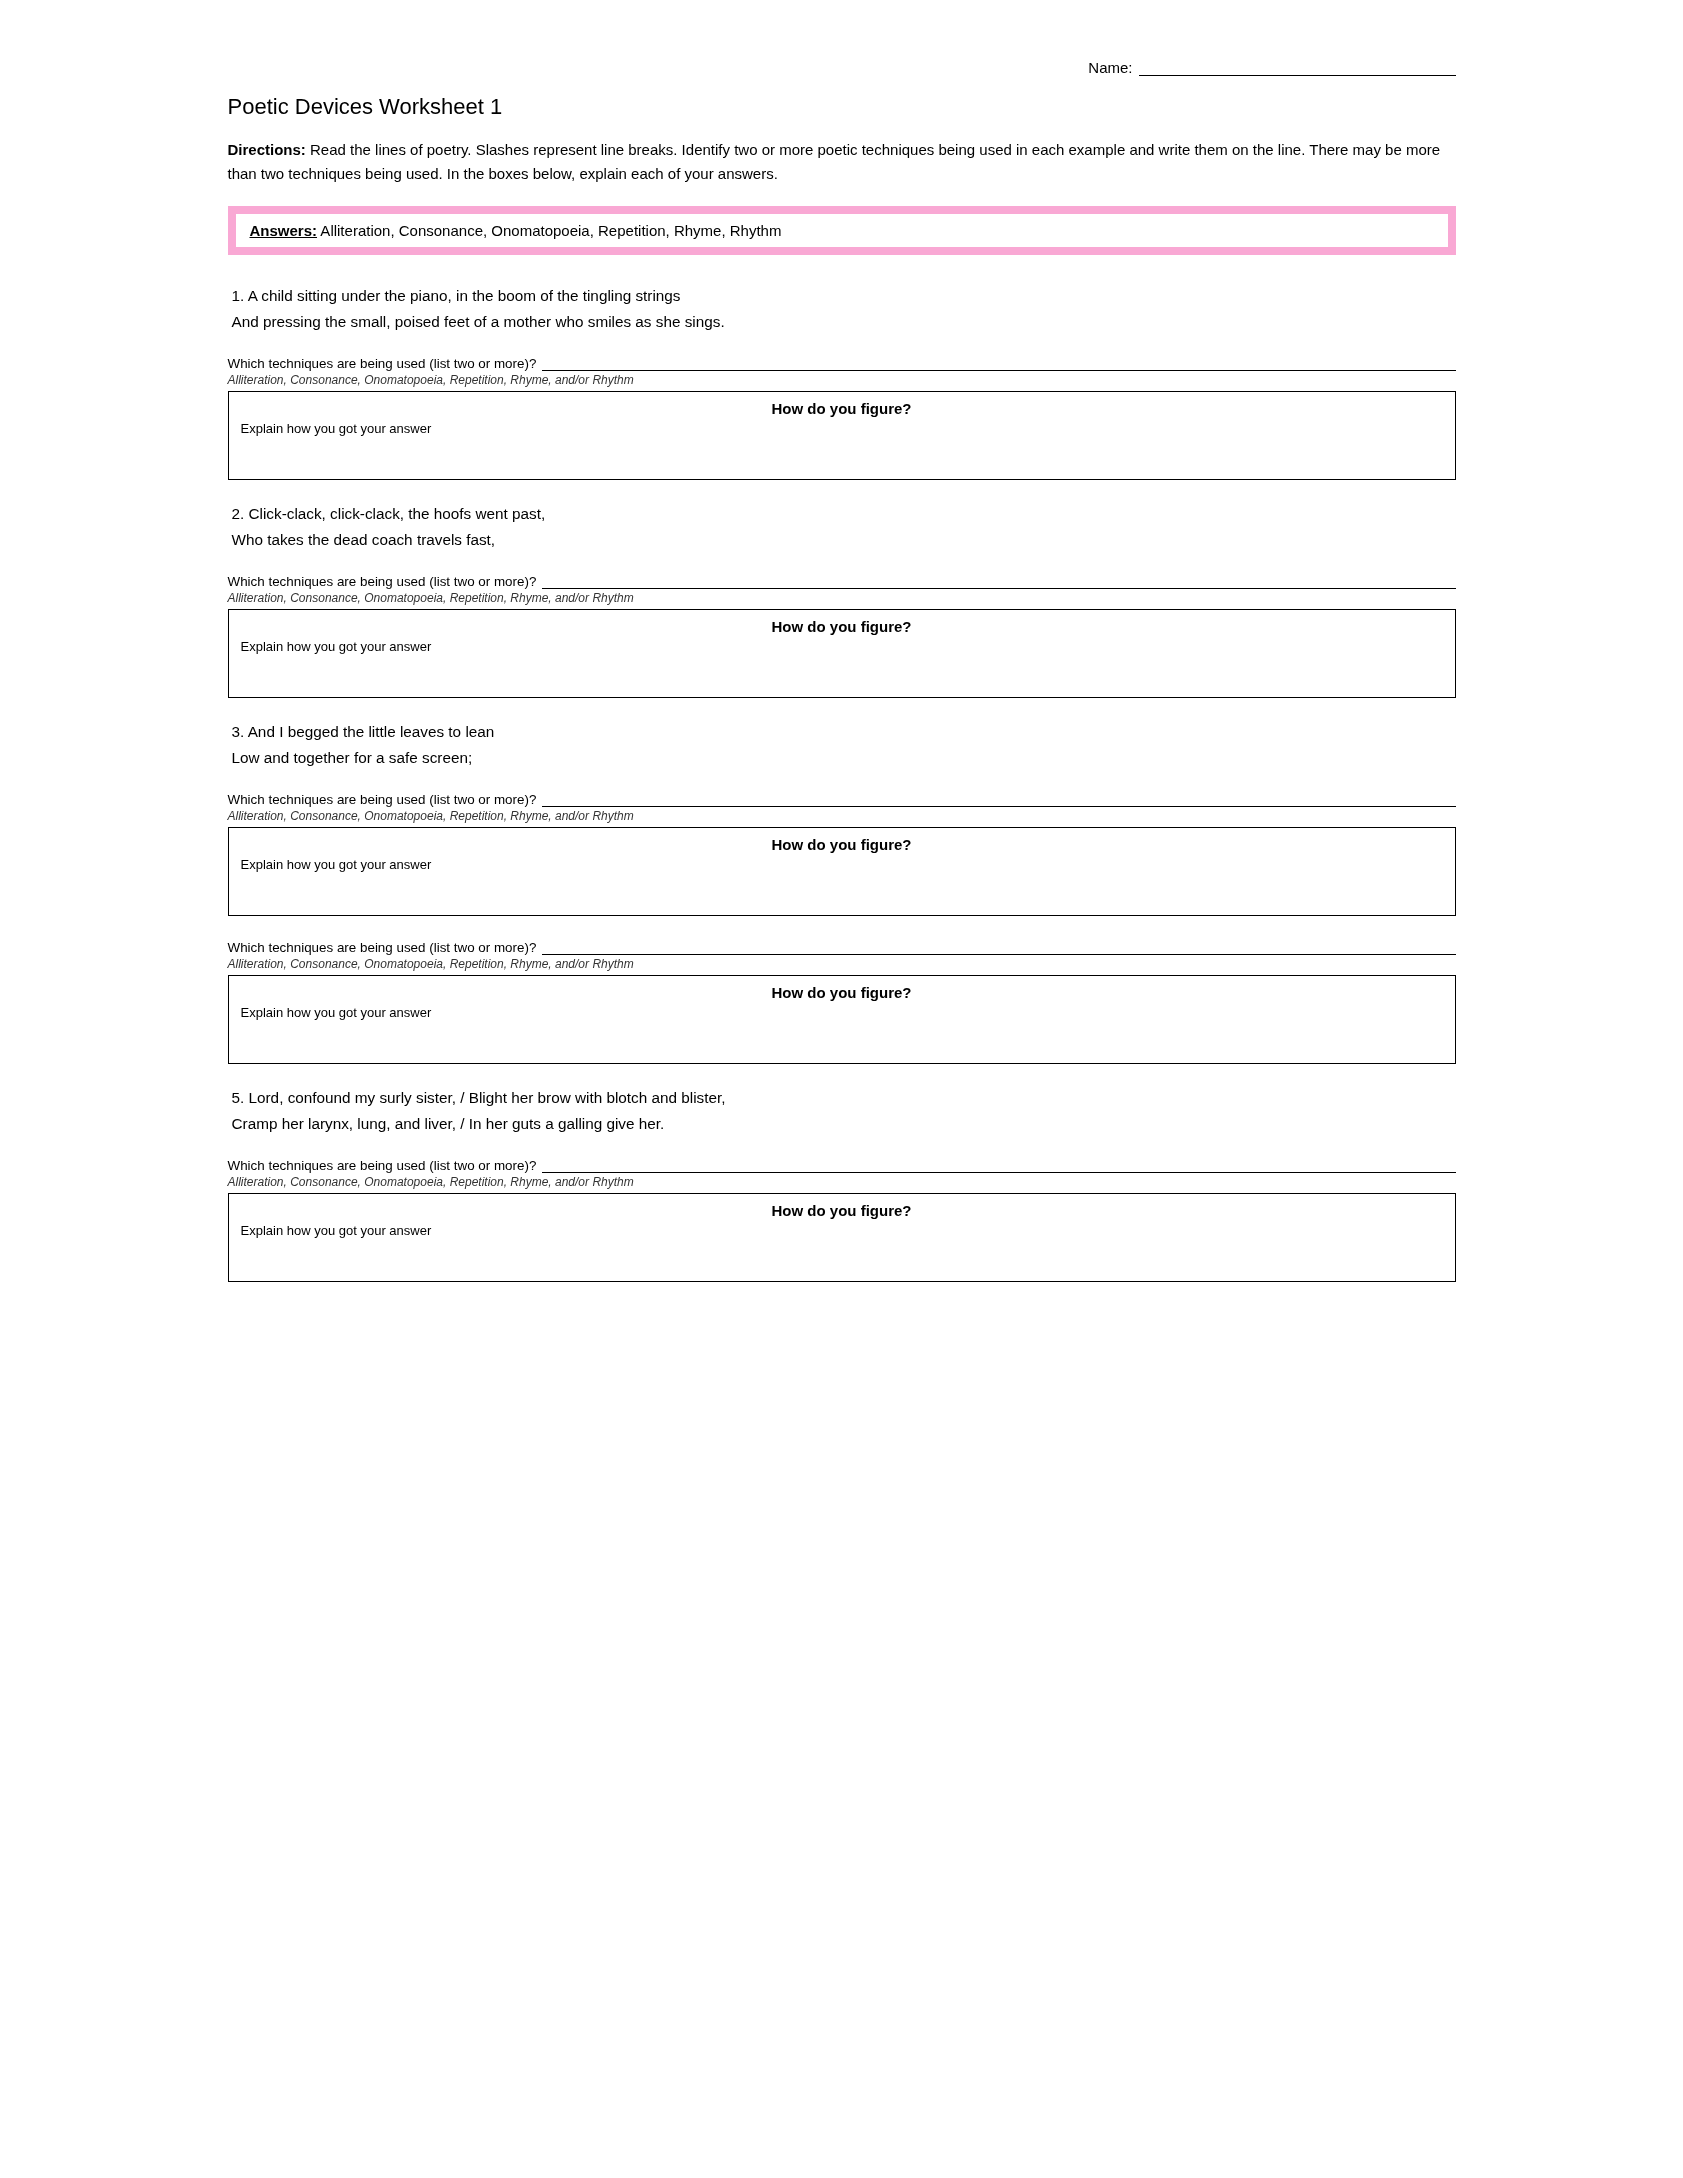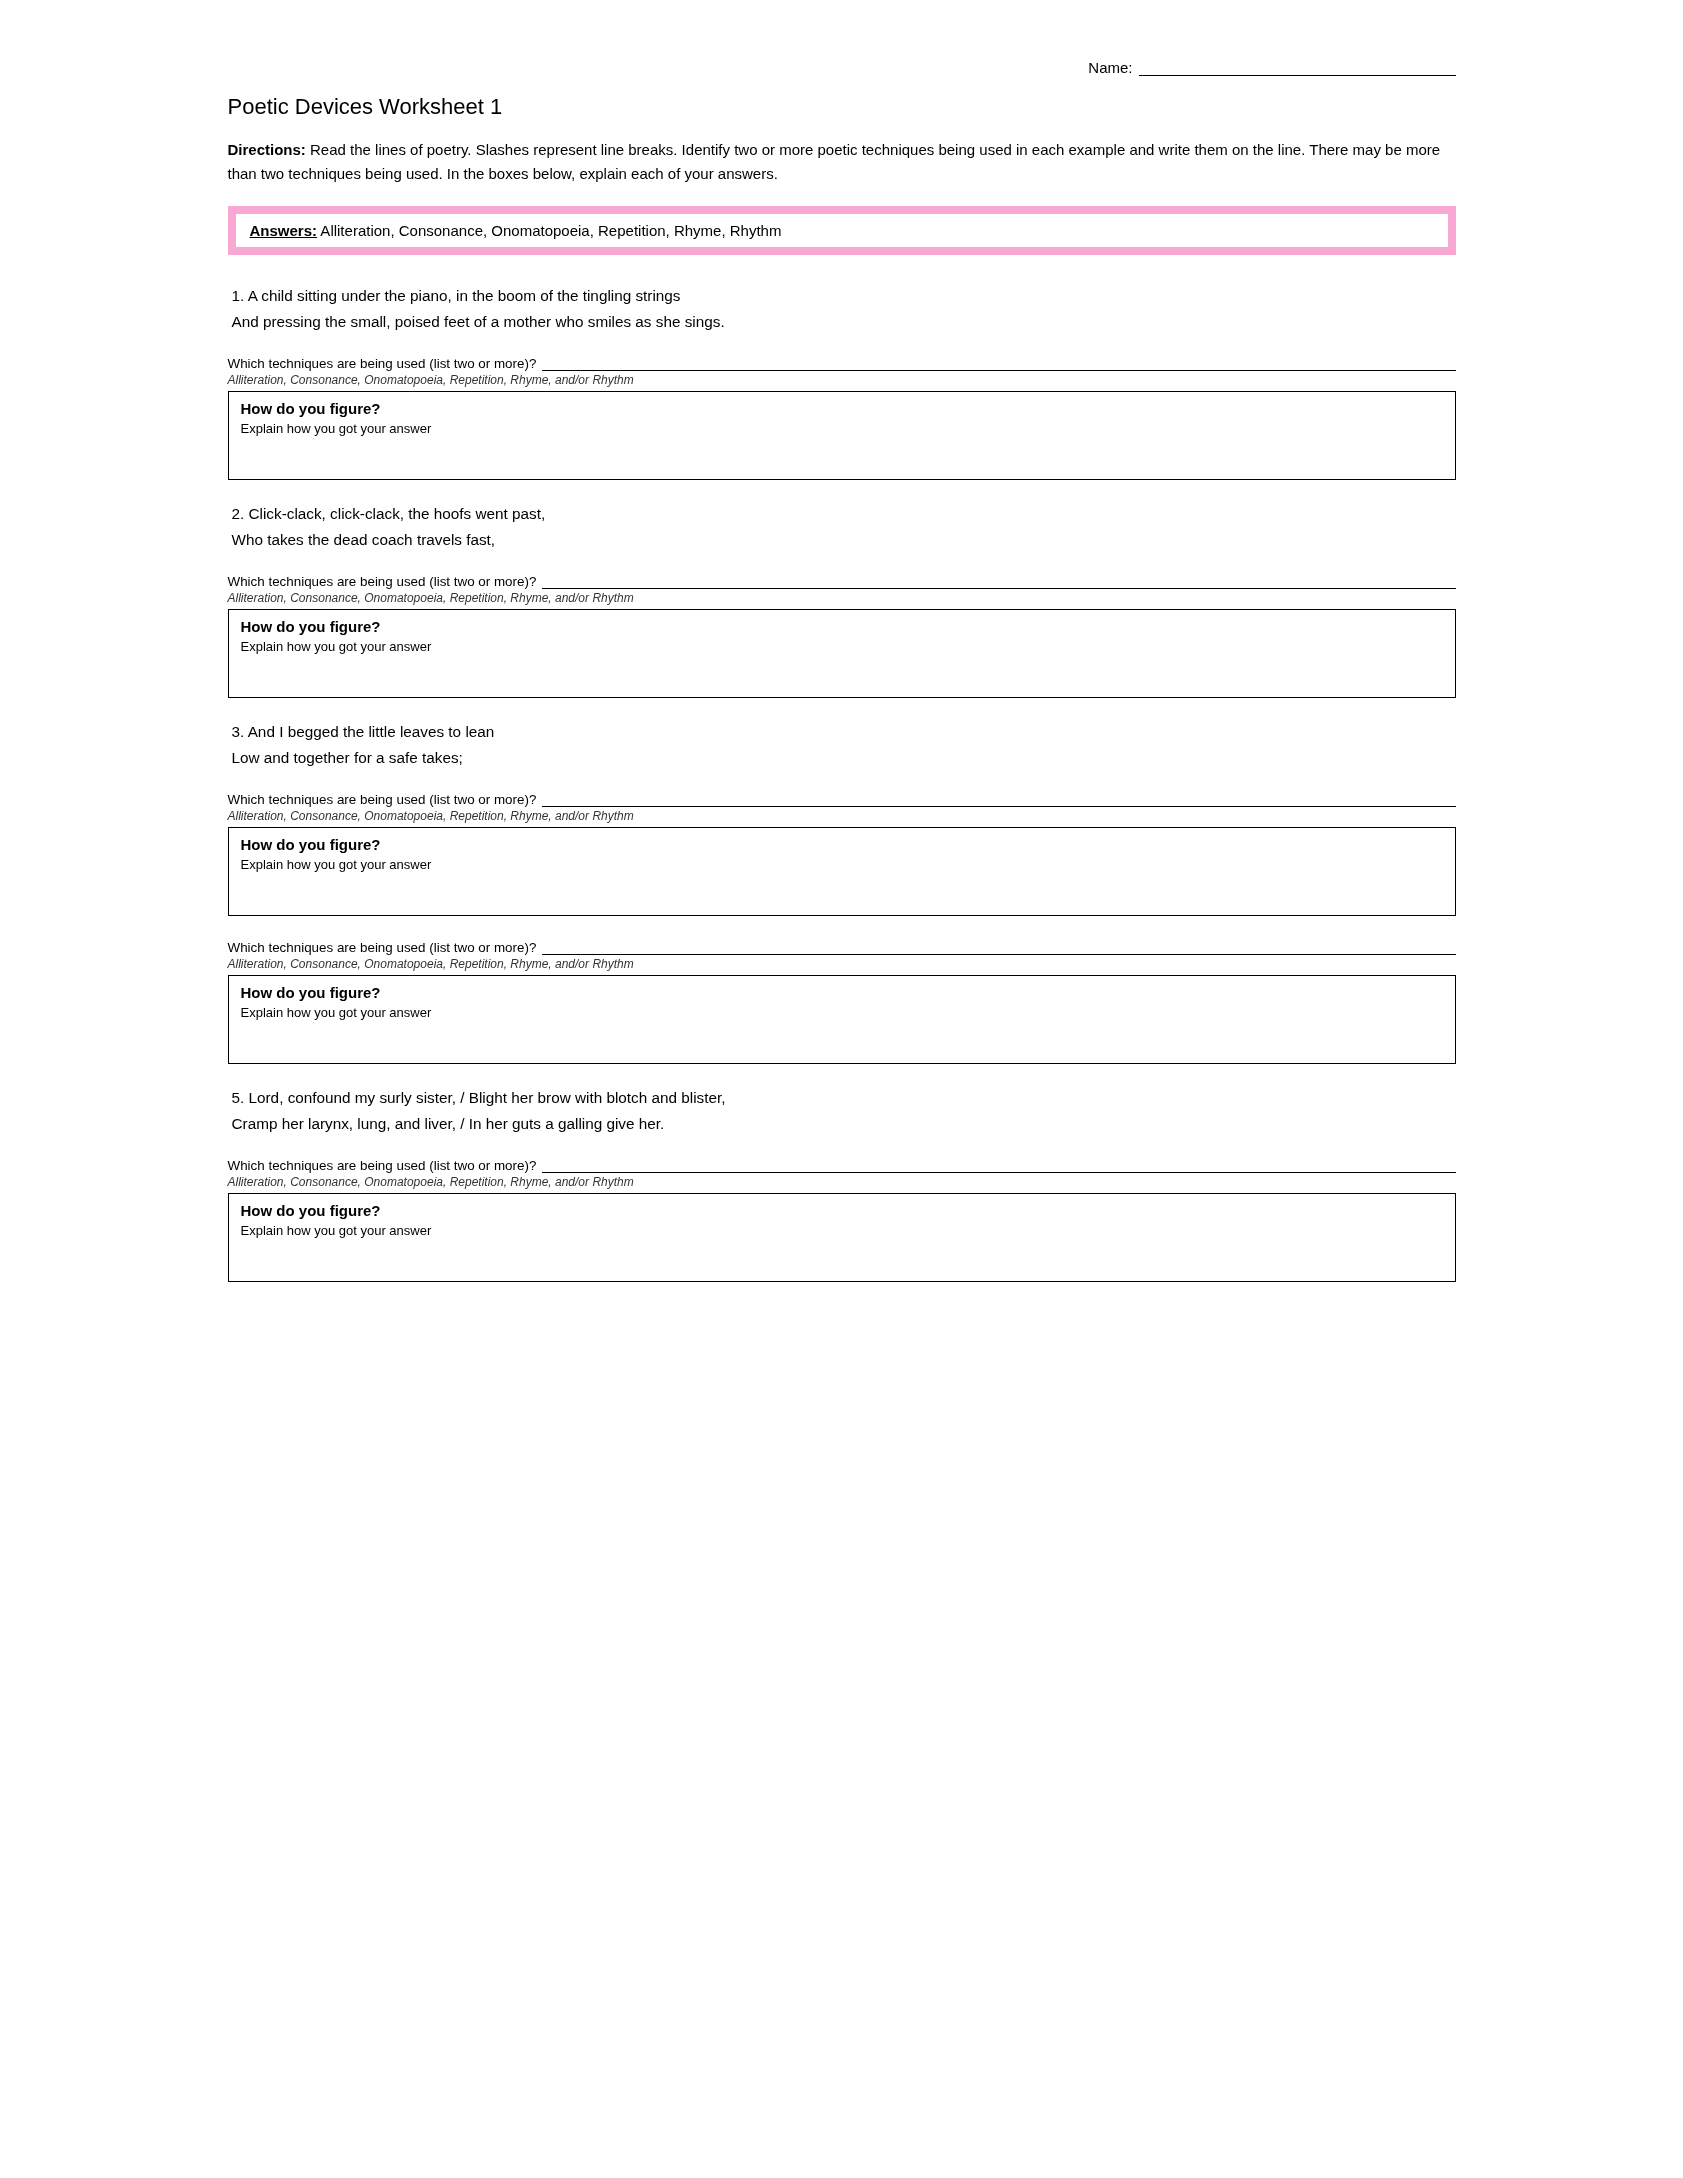--- a/index.html
+++ b/index.html
@@ -106,20 +106,21 @@
     .explain-box {
       border: 1px solid #000;
       padding: 8px 12px;
       min-height: 89px;
     }
 
     .explain-box .how {
       font-size: 15px;
       font-weight: bold;
       margin-bottom: 4px;
+      text-align: center;
     }
 
     .explain-box .explain-label {
       font-size: 13px;
     }
   </style>
 </head>
 <body>
 
 <div class="page">
@@ -158,21 +159,21 @@
           <span class="which-label">Which techniques are being used (list two or more)?</span>
           <div class="answer-line"></div>
         </div>
         <div class="hint-text">Alliteration, Consonance, Onomatopoeia, Repetition, Rhyme, and/or Rhythm</div>
         <div class="explain-box">
           <div class="how">How do you figure?</div>
           <div class="explain-label">Explain how you got your answer</div>
         </div>
       </div>
       <div class="question-block">
-        <div class="poem-text"><span>3. </span><span>And I begged the little leaves to lean</span><br><span>Low and together for a safe takes;</span></div>
+        <div class="poem-text"><span>3. </span><span>And I begged the little leaves to lean</span><br><span>Low and together for a safe screen;</span></div>
         <div class="which-techniques-row">
           <span class="which-label">Which techniques are being used (list two or more)?</span>
           <div class="answer-line"></div>
         </div>
         <div class="hint-text">Alliteration, Consonance, Onomatopoeia, Repetition, Rhyme, and/or Rhythm</div>
         <div class="explain-box">
           <div class="how">How do you figure?</div>
           <div class="explain-label">Explain how you got your answer</div>
         </div>
       </div>

